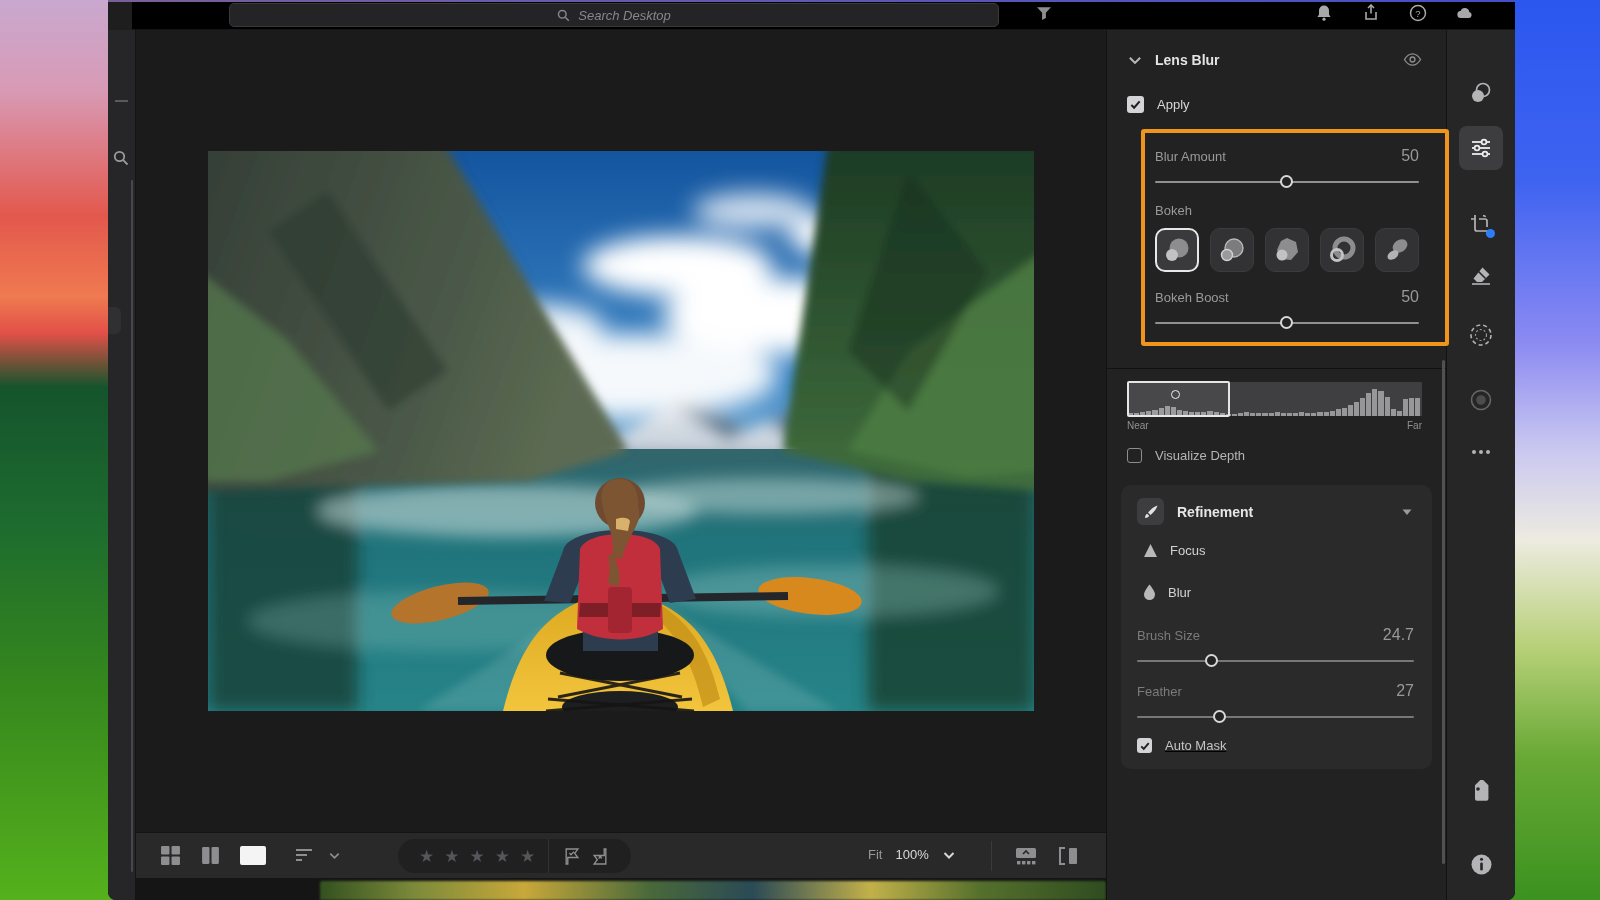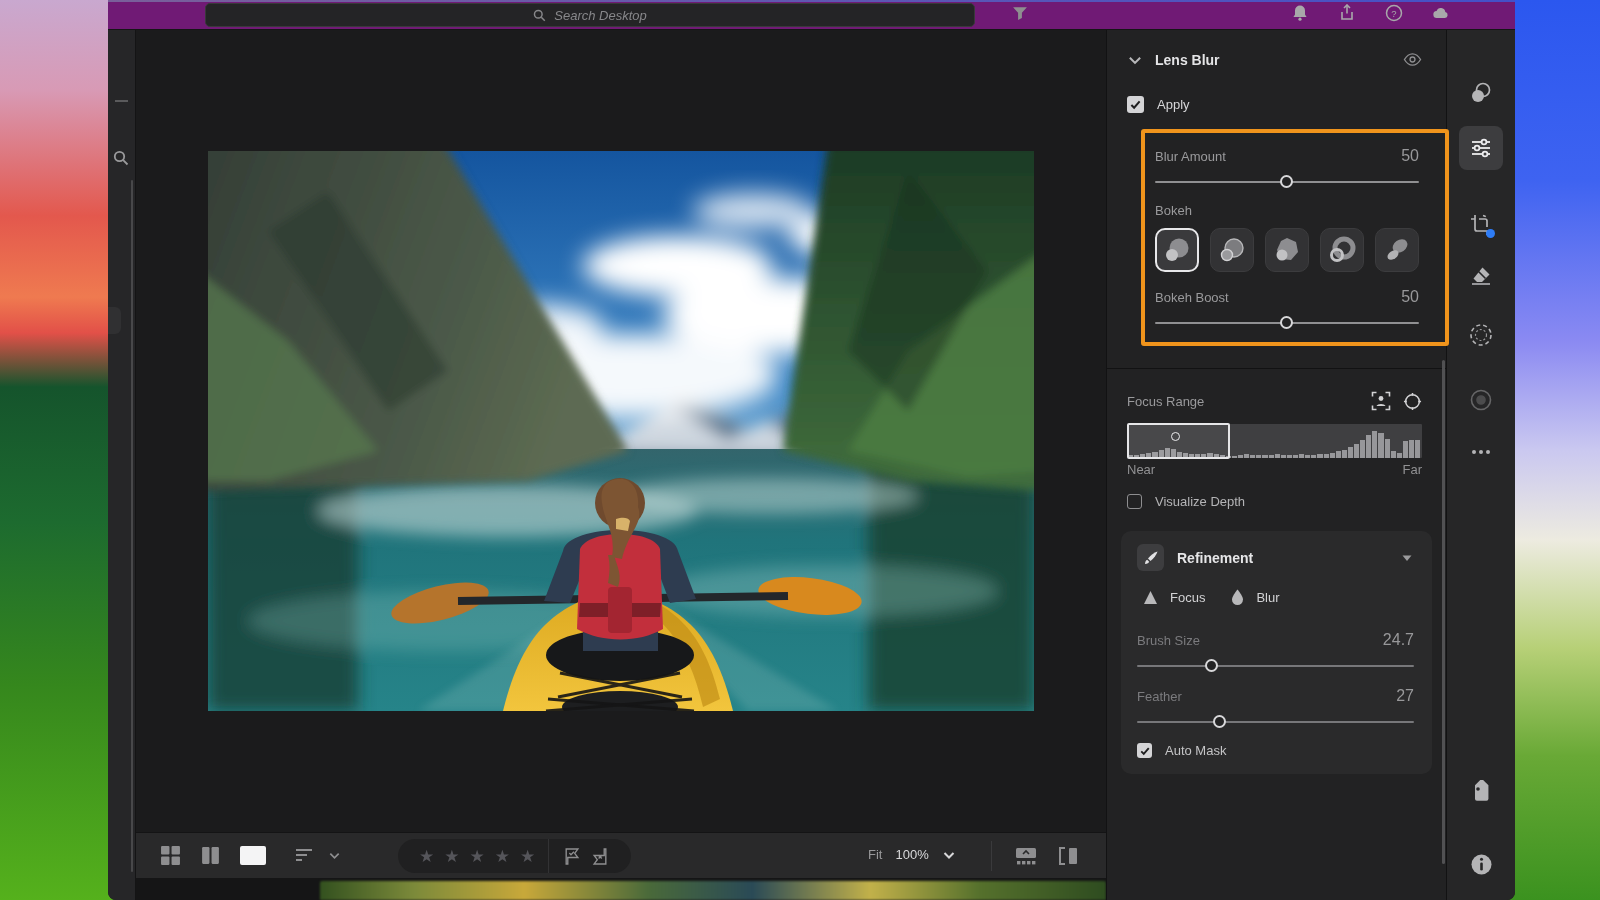--- a/index.html
+++ b/index.html
@@ -13,21 +13,21 @@
   .wp-right { right:0; width:110px;
     background:linear-gradient(180deg,#2b57ef 0%,#3e63f1 20%,#8b8af2 38%,#cac8f0 50%,#edebe0 60%,#b7d077 72%,#69a936 84%,#3b921f 100%); }
 
   
   .app-window { position:absolute; left:108px; top:0; width:1407px; height:900px;
     background:#1e1e1f; border-radius:0 0 8px 8px; overflow:hidden; display:flex; flex-direction:column; }
   .top-accent { position:absolute; left:0; top:0; right:0; height:2px;
     background:linear-gradient(90deg,#7a5f9a,#4450c8); z-index:9; }
 
   
-  .top-bar { position:relative; height:30px; background:#701a75; flex:0 0 30px; border-bottom:1px solid #151516; }
+  .top-bar { position:relative; height:30px; background:#000000; flex:0 0 30px; border-bottom:1px solid #151516;margin-left:24px; }
   .search-field { position:absolute; left:97px; top:3px; width:770px; height:24px; background:#242426;
     border:1px solid #39393b; border-radius:5px; display:flex; align-items:center; justify-content:center;
     gap:8px; color:#87878a; cursor:text; }
   .search-field span { font-size:13px; font-style:italic; }
   .funnel-btn { position:absolute; left:903px; top:5px; width:22px; height:20px; color:#8e8e90; }
   .topbar-icons { position:absolute; left:1183px; top:4px; display:flex; gap:29px; align-items:center; color:#a8a8aa; }
   .topbar-icons .tb-ic { width:18px; height:18px; cursor:pointer; }
 
   .main-row { flex:1; display:flex; min-height:0; }
 
@@ -119,39 +119,39 @@
   .fr-icons { margin-left:auto; display:flex; gap:12px; align-items:center; color:#d2d2d4; }
   .fr-icons .ic { cursor:pointer; }
 
   .histogram { position:relative; height:34px; background:#3f3f41; margin-top:13px; border-radius:1px; overflow:visible; }
   .hist-bars { position:absolute; inset:0; display:flex; align-items:flex-end; padding:0 1px; }
   .hbar { flex:1; background:#97979a; margin-right:1px; min-width:1px; }
   .hist-selection { position:absolute; left:0; top:-1px; bottom:-1px; border:2px solid #e6e6e8; border-radius:2px;
     background:rgba(255,255,255,0.05); cursor:ew-resize; }
   .hist-handle { position:absolute; top:8px; width:9px; height:9px; border:1.5px solid #ececee; border-radius:50%; cursor:pointer; }
   .nearfar-row { display:flex; justify-content:space-between; margin-top:4px; }
-  .nearfar { font-size:13px; color:#919193; }
+  .nearfar { font-size:10px; color:#919193; }
 
   .viz-row { display:flex; align-items:center; gap:13px; margin-top:17px; }
   .viz-row .checkbox { width:15px; height:15px; }
   .viz-label { font-size:13px; color:#b4b4b6; }
 
   
   .refine-card { margin:22px -10px 0 -6px; background:#2a2a2b; border-radius:10px; padding:13px 18px 16px 16px; }
   .refine-head { display:flex; align-items:center; gap:13px; }
   .brush-tile { width:27px; height:27px; border-radius:6px; background:#3d3d3f; display:flex; align-items:center; justify-content:center; color:#e2e2e4; }
   .refine-title { font-size:14px; font-weight:bold; color:#e6e6e8; }
   .refine-chev { margin-left:auto; width:14px; height:14px; color:#9a9a9c; cursor:pointer; }
-  .mode-row { display:flex; align-items:flex-end; gap:4px; margin:18px 0 4px 6px; }
+  .mode-row { display:flex; align-items:flex-start; gap:26px; margin:18px 0 4px 6px;flex-direction:column; }
   .mode-item { display:flex; align-items:center; gap:12px; cursor:pointer; margin-right:22px; color:#c8c8ca; }
   .mode-item .ic { color:#b8b8ba; }
   .mode-label { font-size:13px; color:#d2d2d4; }
   .refine-card .slider-block { margin-top:14px; }
   .refine-card .slider-track { background:#77777a; }
-  .automask-row { display:flex; align-items:center; gap:13px; margin-top:20px; }
+  .automask-row { display:flex; align-items:center; gap:13px; margin-top:20px;text-decoration:underline; }
   .automask-row .checkbox { width:15px; height:15px; }
   .automask-label { font-size:13px; color:#c4c4c6; }
 
   
   .right-rail { position:relative; flex:0 0 69px; background:#262627; border-left:1px solid #121213; }
   .rail-item { position:absolute; left:50%; transform:translateX(-50%); width:44px; height:44px; border-radius:8px;
     display:flex; align-items:center; justify-content:center; color:#b4b4b6; cursor:pointer; }
   .rail-item.active { background:#3d3d3f; color:#ececee; }
   .rail-item.faded { opacity:0.45; }
   .blue-dot { position:absolute; right:8px; bottom:9px; width:9px; height:9px; border-radius:50%; background:#2E7CF6; }
@@ -473,34 +473,20 @@
               <span class="slider-value">50</span>
             </div>
             <div class="slider-track">
               <div class="slider-thumb" style="left: calc(50% - 7px);"></div>
             </div>
           </div>
         </div>
 
         <div class="panel-sep"></div>
 
-        <div class="focus-range-head">
-          <span class="fr-label">Focus Range</span>
-          <div class="fr-icons">
-            <svg class="ic" width="20" height="20" viewBox="0 0 20 20" fill="none" stroke="currentColor" stroke-width="1.6">
-                <path d="M1.5 5.5v-4h4M14.5 1.5h4v4M18.5 14.5v4h-4M5.5 18.5h-4v-4"></path>
-                <circle cx="10" cy="7.5" r="2.4" fill="currentColor" stroke="none"></circle>
-                <path d="M5.5 15c.8-2.8 8.2-2.8 9 0z" fill="currentColor" stroke="none"></path>
-              </svg>
-            <svg class="ic" width="19" height="19" viewBox="0 0 20 20" fill="none" stroke="currentColor" stroke-width="1.6">
-                <circle cx="10" cy="10" r="7.2"></circle>
-                <path d="M10 1v3M19 10h-3M10 19v-3M1 10h3"></path>
-              </svg>
-          </div>
-        </div>
 
         <div class="histogram">
           <div class="hist-bars">
               <div class="hbar" style="height: 8%;"></div>
               <div class="hbar" style="height: 10%;"></div>
               <div class="hbar" style="height: 12%;"></div>
               <div class="hbar" style="height: 15%;"></div>
               <div class="hbar" style="height: 18%;"></div>
               <div class="hbar" style="height: 24%;"></div>
               <div class="hbar" style="height: 30%;"></div>

